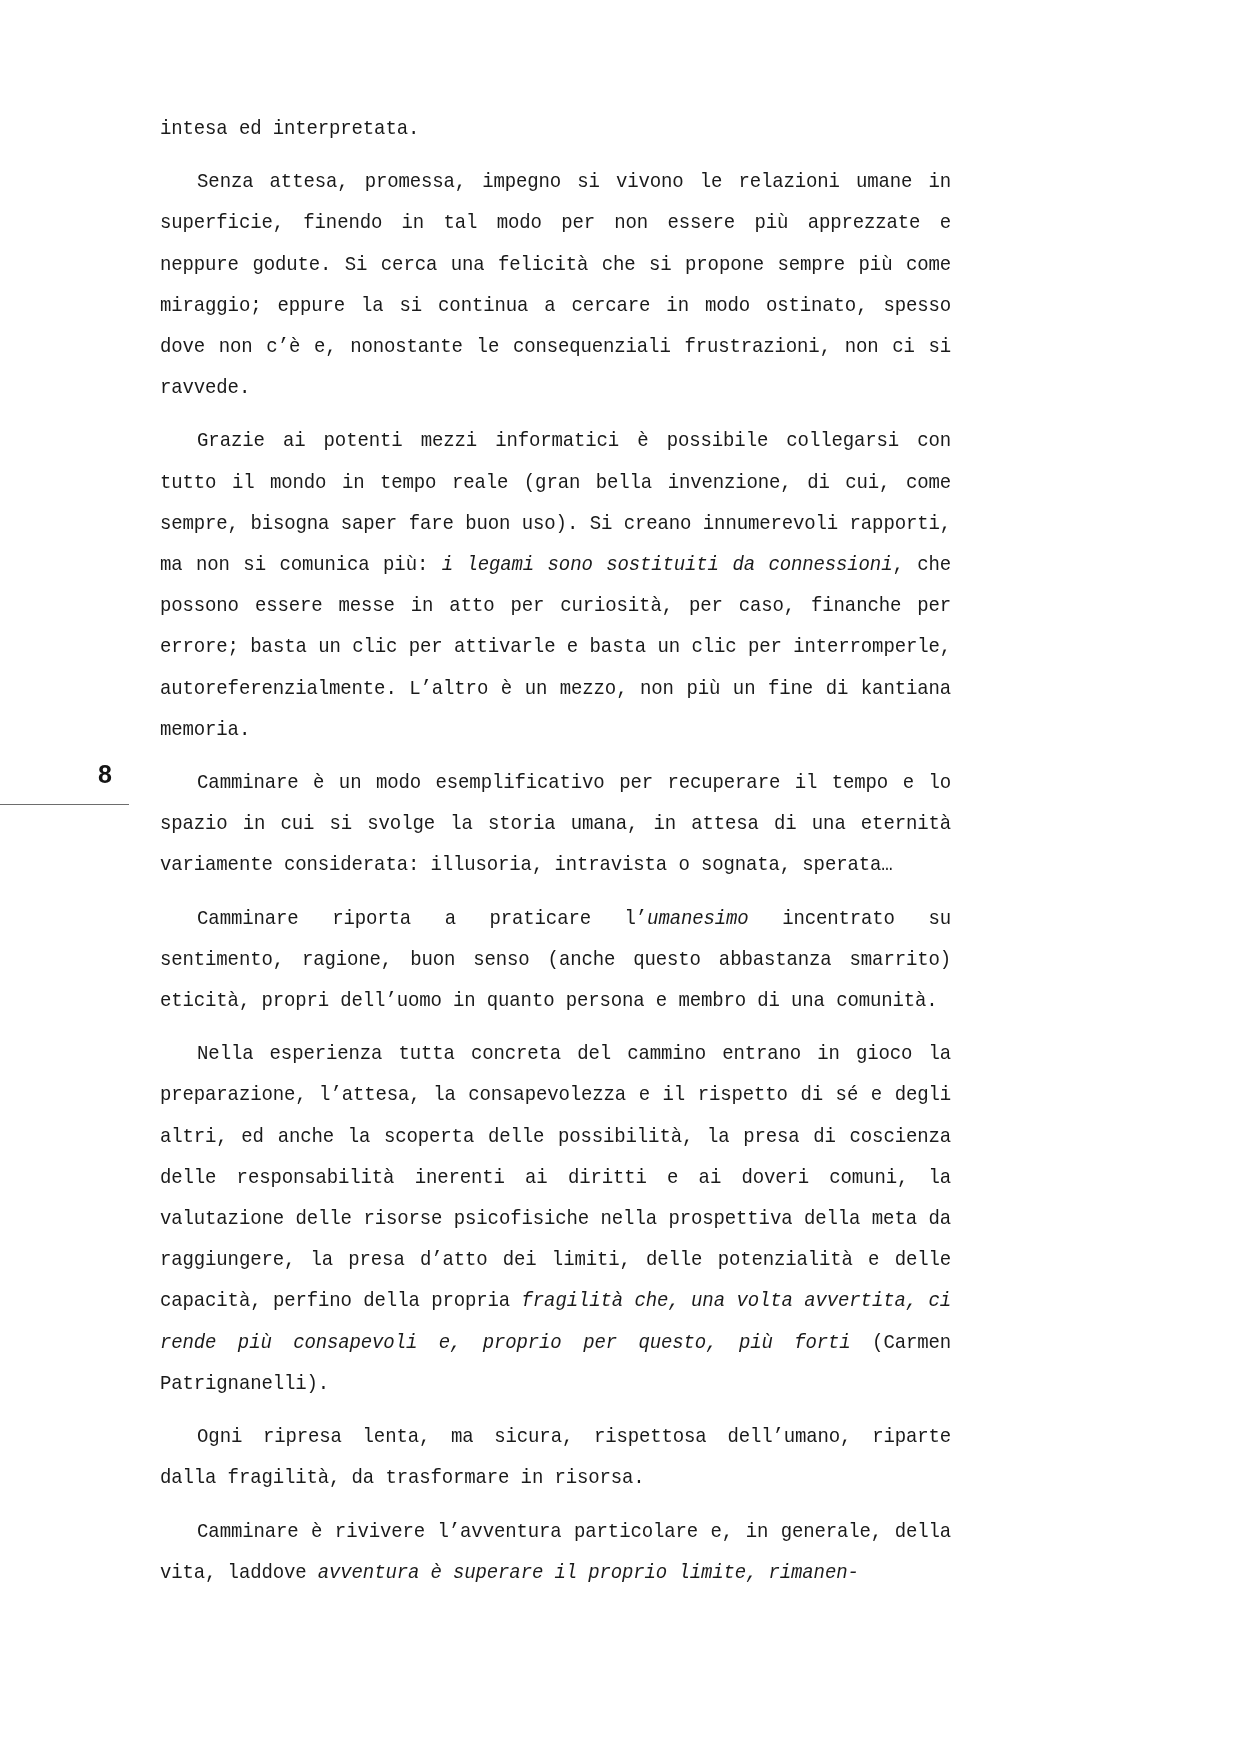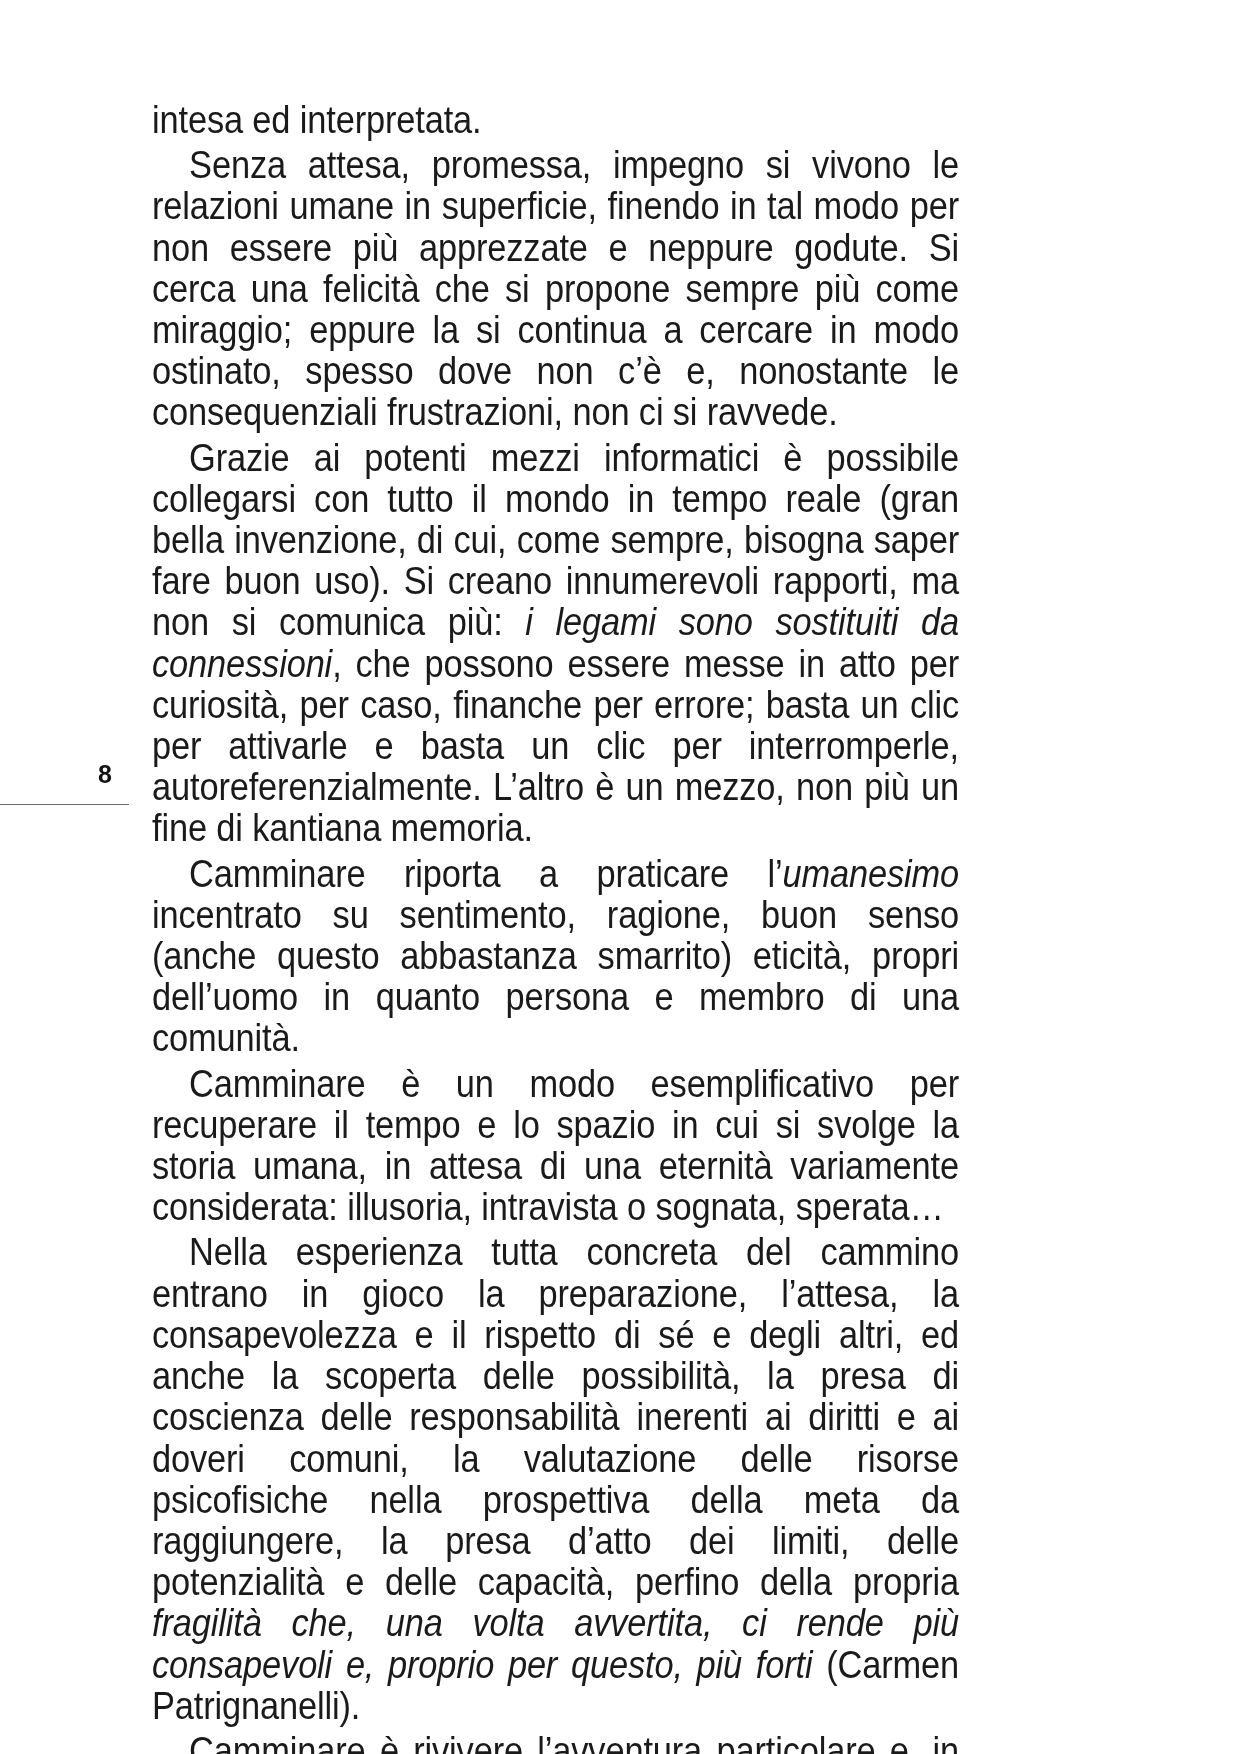--- a/index.html
+++ b/index.html
@@ -48,29 +48,30 @@
 
   
   .text-column {
     position: absolute;
     left: 148px;
     top: 96px;
     width: 815px;
   }
 
   .para {
-    margin: 4px;
-    font-size: 38px;
+    margin: 12px;
+    font-size: 21px;
     line-height: 41.2px;
     text-align: justify;
     text-justify: inter-word;
     letter-spacing: -0.15px;
     word-spacing: 0px;
     font-stretch: condensed;
     transform-origin: left top;
+    font-family: Liberation Mono, monospace;
   }
   
   .para > span.inner {
     display: block;
     transform: scaleX(0.905);
     transform-origin: left top;
     width: 110.5%;
   }
 
   .para.indent > span.inner { text-indent: 41px; }
@@ -102,30 +103,33 @@
     <p class="para indent">
       <span class="inner"><span>Senza attesa, promessa, impegno si vivono le relazioni umane in superficie, finendo in tal modo per non essere più apprezzate e neppure godute. Si cerca una felicità che si propone sempre più come miraggio; eppure la si continua a cercare in modo ostinato, spesso dove non c’è e, nonostante le consequenziali frustrazioni, non ci si ravvede.</span></span>
     </p>
 
 
     <p class="para indent">
       <span class="inner"><span>Grazie ai potenti mezzi informatici è possibile collegarsi con tutto il mondo in tempo reale (gran bella invenzione, di cui, come sempre, bisogna saper fare buon uso). Si creano innumerevoli rapporti, ma non si comunica più: </span><em class="it">i legami sono sostituiti da connessioni</em><span>, che possono essere messe in atto per curiosità, per caso, finanche per errore; basta un clic per attivarle e basta un clic per interromperle, autoreferenzialmente. L’altro è un mezzo, non più un fine di kantiana memoria.</span></span>
     </p>
 
     <p class="para indent">
-      <span class="inner"><span>Camminare riporta a praticare l’</span><em class="it">umanesimo</em><span> incentrato su sentimento, ragione, buon senso (anche questo abbastanza smarrito) eticità, propri dell’uomo in quanto persona e membro di una comunità.</span></span>
+      <span class="inner"><span>Camminare è un modo esemplificativo per recuperare il tempo e lo spazio in cui si svolge la storia umana, in attesa di una eternità variamente considerata: illusoria, intravista o sognata, sperata…</span></span>
     </p>
 
     <p class="para indent">
-      <span class="inner"><span>Camminare è un modo esemplificativo per recuperare il tempo e lo spazio in cui si svolge la storia umana, in attesa di una eternità variamente considerata: illusoria, intravista o sognata, sperata…</span></span>
+      <span class="inner"><span>Camminare riporta a praticare l’</span><em class="it">umanesimo</em><span> incentrato su sentimento, ragione, buon senso (anche questo abbastanza smarrito) eticità, propri dell’uomo in quanto persona e membro di una comunità.</span></span>
     </p>
 
     <p class="para indent">
       <span class="inner"><span>Nella esperienza tutta concreta del cammino entrano in gioco la preparazione, l’attesa, la consapevolezza e il rispetto di sé e degli altri, ed anche la scoperta delle possibilità, la presa di coscienza delle responsabilità inerenti ai diritti e ai doveri comuni, la valutazione delle risorse psicofisiche nella prospettiva della meta da raggiungere, la presa d’atto dei limiti, delle potenzialità e delle capacità, perfino della propria </span><em class="it">fragilità che, una volta avvertita, ci rende più consapevoli e, proprio per questo, più forti</em><span> (Carmen Patrignanelli).</span></span>
     </p>
 
+    <p class="para indent">
+      <span class="inner"><span>Ogni ripresa lenta, ma sicura, rispettosa dell’umano, riparte dalla fragilità, da trasformare in risorsa.</span></span>
+    </p>
 
     <p class="para indent flush">
       <span class="inner"><span>Camminare è rivivere l’avventura particolare e, in generale, della vita, laddove </span><em class="it">avventura è superare il proprio limite, rimanen-</em></span>
     </p>
 
   </div>
 </div>
 
 </body></html>

